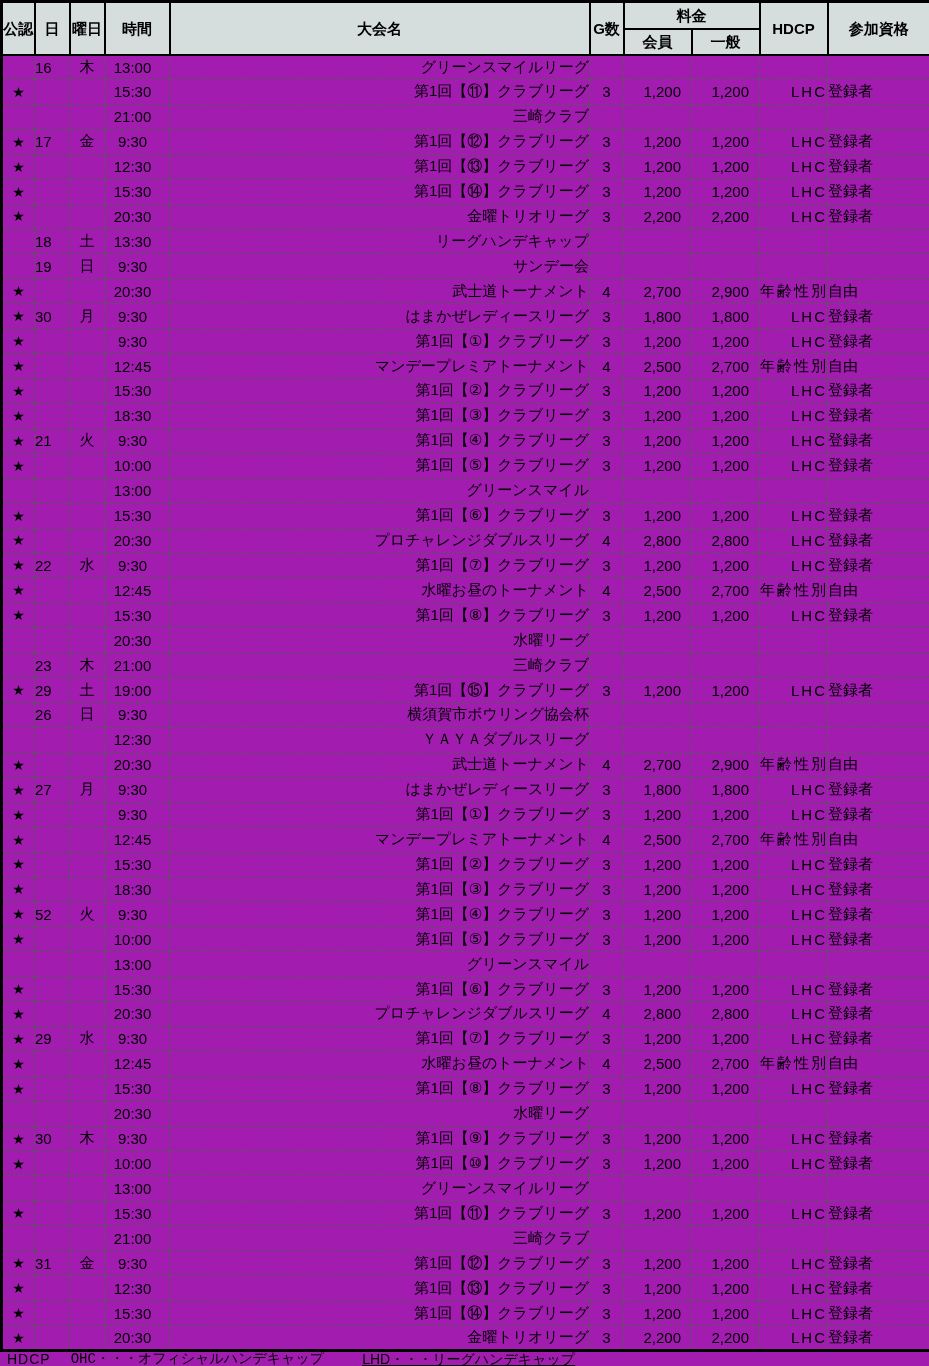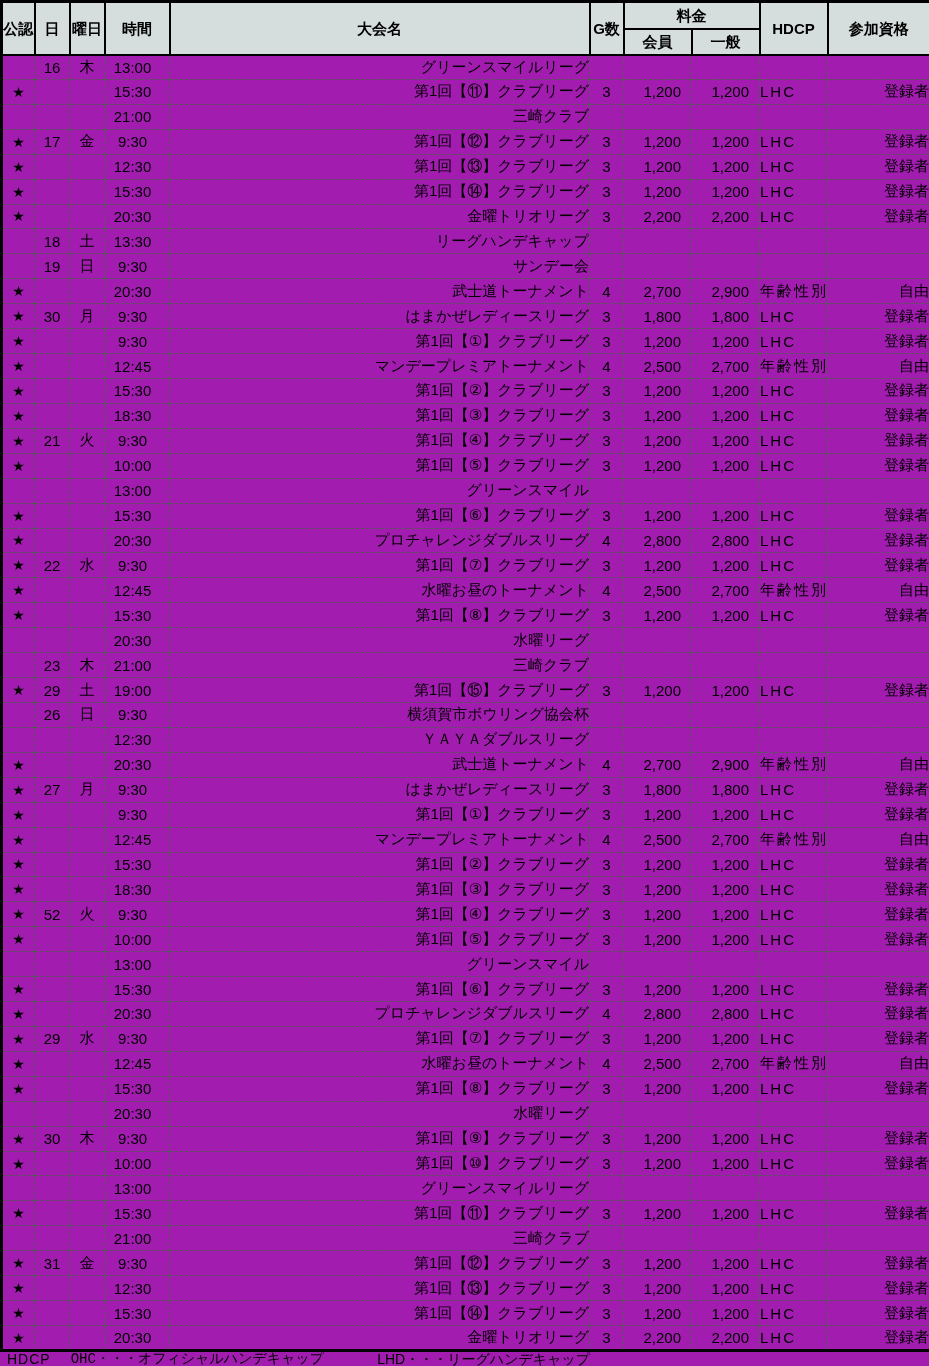--- a/index.html
+++ b/index.html
@@ -38,39 +38,39 @@
   tbody td {
     border: 1px dashed #585858;
     font-size: 15px;
     padding: 0;
     vertical-align: middle;
     white-space: nowrap;
     overflow: hidden;
   }
   tbody tr { height: 24.8px; }
   td.c-official { text-align: center; font-size: 14px; }
-  td.c-day      { text-align: center; }
+  td.c-day      { text-align: left; }
   td.c-weekday  { text-align: center; }
   td.c-time     { text-align: center; padding-right: 9px; }
   td.c-name     { text-align: right;  padding-left: 5px; }
   td.c-games    { text-align: center; }
   td.c-fee      { text-align: right; padding-right: 10px; }
-  td.c-hdcp     { text-align: left; letter-spacing: 2px; }
-  td.c-qual     { text-align: right; }
+  td.c-hdcp     { text-align: right; letter-spacing: 2px; }
+  td.c-qual     { text-align: left; }
   .footer {
     height: 14px;
     display: flex;
     align-items: center;
     font-size: 14px;
     line-height: 14px;
     white-space: nowrap;
   }
   .footer .f-hdcp { margin-left: 7px; letter-spacing: 1px; }
   .footer .f-ohc  { margin-left: 20px; font-family: Liberation Mono, monospace; }
-  .footer .f-lhd  { margin-left: 53px; }
+  .footer .f-lhd  { margin-left: 38px; text-decoration: underline; }
 </style>
 </head>
 <body>
 
 <div class="page">
   <table class="schedule">
     <colgroup>
       <col style="width:33px">
       <col style="width:35px">
       <col style="width:35px">

